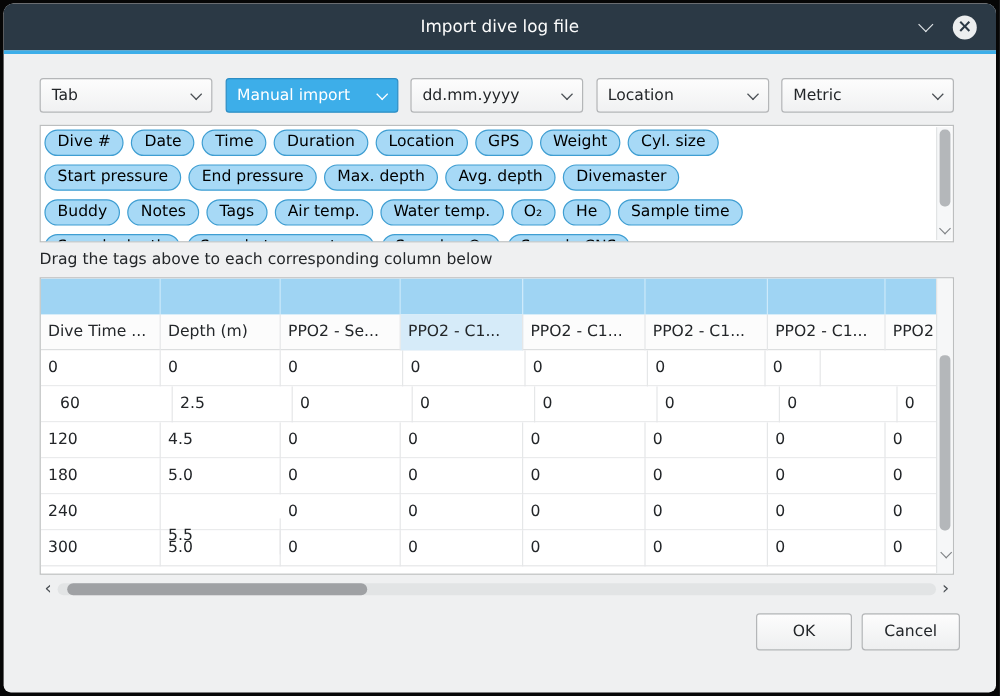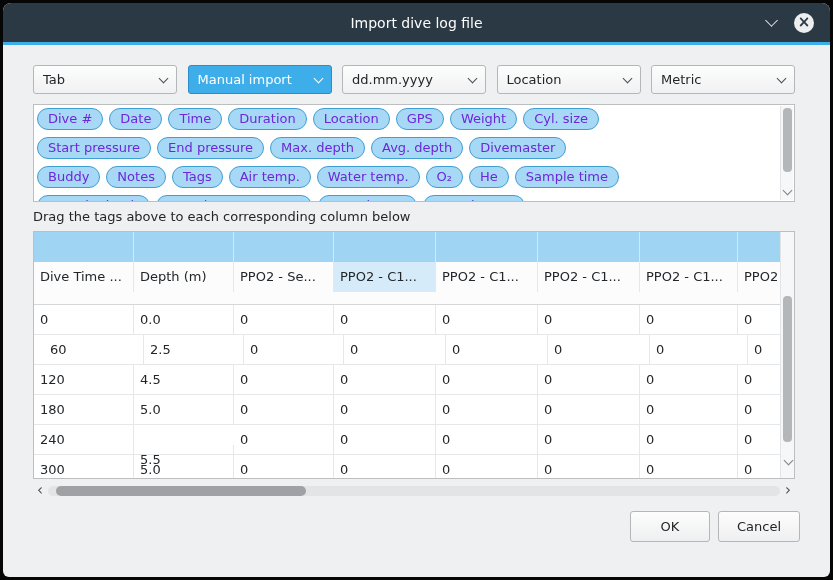--- a/index.html
+++ b/index.html
@@ -50,41 +50,41 @@
   .tags-box {
     position: absolute; left: 30px; top: 101px; width: 762px; height: 98px;
     background: #fff; border: 1px solid #bcbebf; overflow: hidden;
   }
   .tag-rows { position: absolute; left: 3px; top: 3px; right: 16px; }
   .tag-row { display: flex; gap: 6px; height: 29px; align-items: flex-start; }
   .tag-pill {
     display: inline-block; height: 22px; line-height: 20px;
     padding: 0 10px;
     background: #a7d9f6; border: 1px solid #3f9ed2; border-radius: 11px;
-    color: #6d28d9; white-space: nowrap; cursor: grab;
+    color: #000000; white-space: nowrap; cursor: grab;
   }
   .vscroll {
     position: absolute; top: 1px; right: 1px; bottom: 1px; width: 13px;
     background: #f6f7f8; border-left: 1px solid #e2e4e5;
   }
   .vthumb { position: absolute; left: 2px; width: 9px; background: #b4b7ba; border-radius: 4px; }
   .varrow { position: absolute; left: 3px; width: 7px; height: 7px; border-right: 1.5px solid #7f8386; border-bottom: 1.5px solid #7f8386; transform: rotate(45deg); }
 
   
   .instruction { position: absolute; left: 30px; top: 206px; font-size: 13px; color: #232629; }
 
   
   .table-frame {
     position: absolute; left: 30px; top: 228px; width: 762px; height: 248px;
     background: #fff; border: 1px solid #bcbebf; overflow: hidden;
   }
   .grid-area { position: absolute; left: 0; top: 0; width: 747px; height: 100%; overflow: hidden; }
   .drop-row { display: flex; height: 30px; }
   .drop-cell { height: 30px; background: #9fd4f3; border-right: 1px solid #cdeafb; flex: 0 0 auto; cursor: pointer; }
-  .head-row { display: flex; height: 43px; border-bottom: 1px solid #d4d6d7; background: #fcfcfc; }
+  .head-row { display: flex; height: 30px; border-bottom: 1px solid #d4d6d7; background: #fcfcfc; }
   .head-cell {
     height: 30px; line-height: 29px; padding-left: 6px;
     border-right: 1px solid #e5e7e8; white-space: nowrap; overflow: hidden;
     flex: 0 0 auto; cursor: pointer;
   }
   .head-selected { background: #d6ebf9; }
   .t-row { display: flex; height: 30px; border-bottom: 1px solid #e5e7e8; background: #fff; }
   .t-cell { height: 30px; line-height: 29px; padding-left: 6px; border-right: 1px solid #e5e7e8; white-space: nowrap; overflow: hidden; flex: 0 0 auto; }
   .table-vscroll {
     position: absolute; top: 0; right: 0; bottom: 0; width: 14px;
@@ -209,21 +209,20 @@
             <div class="head-cell" style="width: 100px;">PPO2 - Se...</div>
             <div class="head-cell head-selected" style="width: 102px;">PPO2 - C1...</div>
             <div class="head-cell" style="width: 102px;">PPO2 - C1...</div>
             <div class="head-cell" style="width: 102px;">PPO2 - C1...</div>
             <div class="head-cell" style="width: 98px;">PPO2 - C1...</div>
             <div class="head-cell" style="width: 46px;">PPO2</div>
           </div>
         <div>
             <div class="t-row">
               <div class="t-cell" style="width: 100px;">0</div>
-              <div class="t-cell" style="width: 100px;">0.0</div>
               <div class="t-cell" style="width: 100px;">0</div>
               <div class="t-cell" style="width: 102px;">0</div>
               <div class="t-cell" style="width: 102px;">0</div>
               <div class="t-cell" style="width: 102px;">0</div>
               <div class="t-cell" style="width: 98px;">0</div>
               <div class="t-cell" style="width: 46px;">0</div>
             </div>
             <div class="t-row">
               <div class="t-cell" style="width: 100px; margin-left: 10px;">60</div>
               <div class="t-cell" style="width: 100px;">2.5</div>

